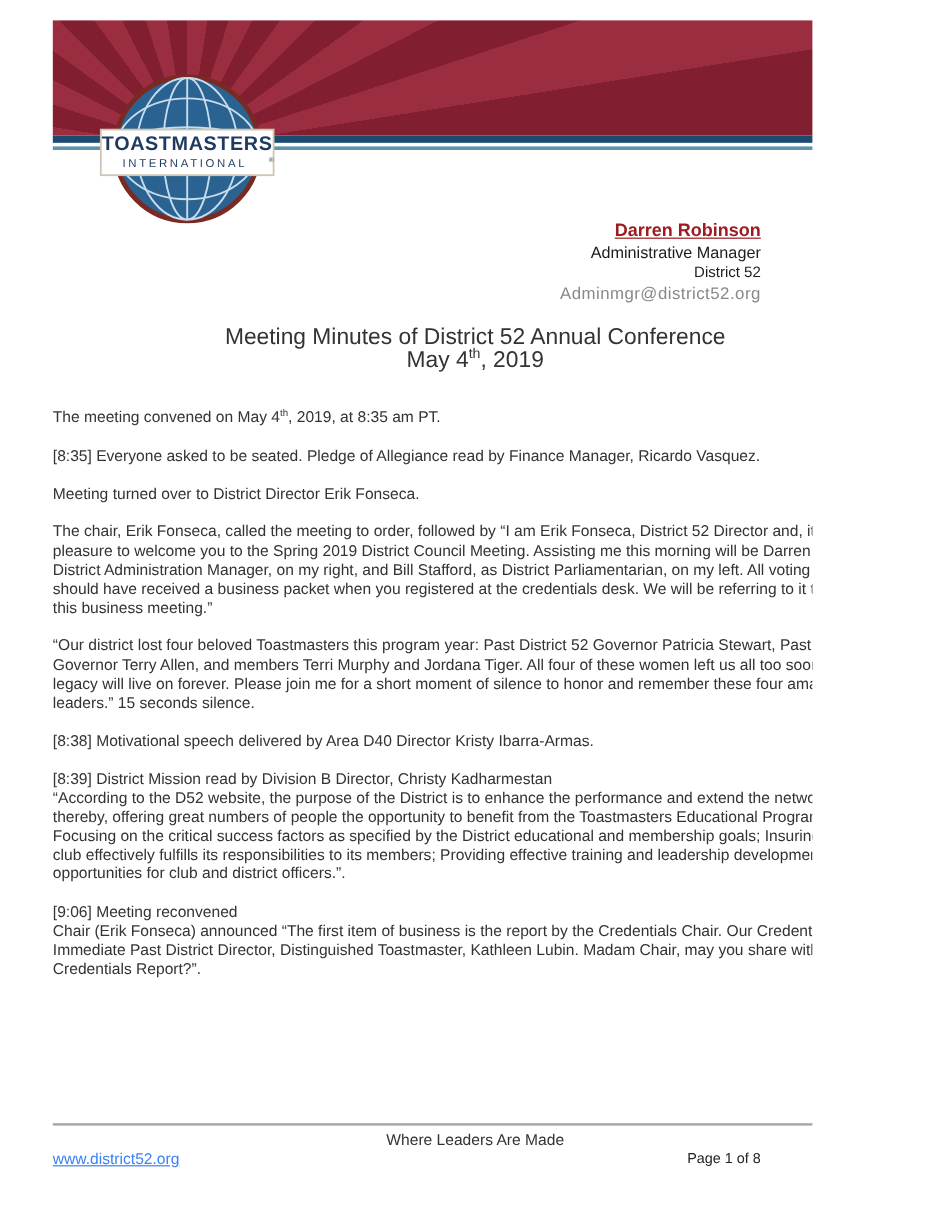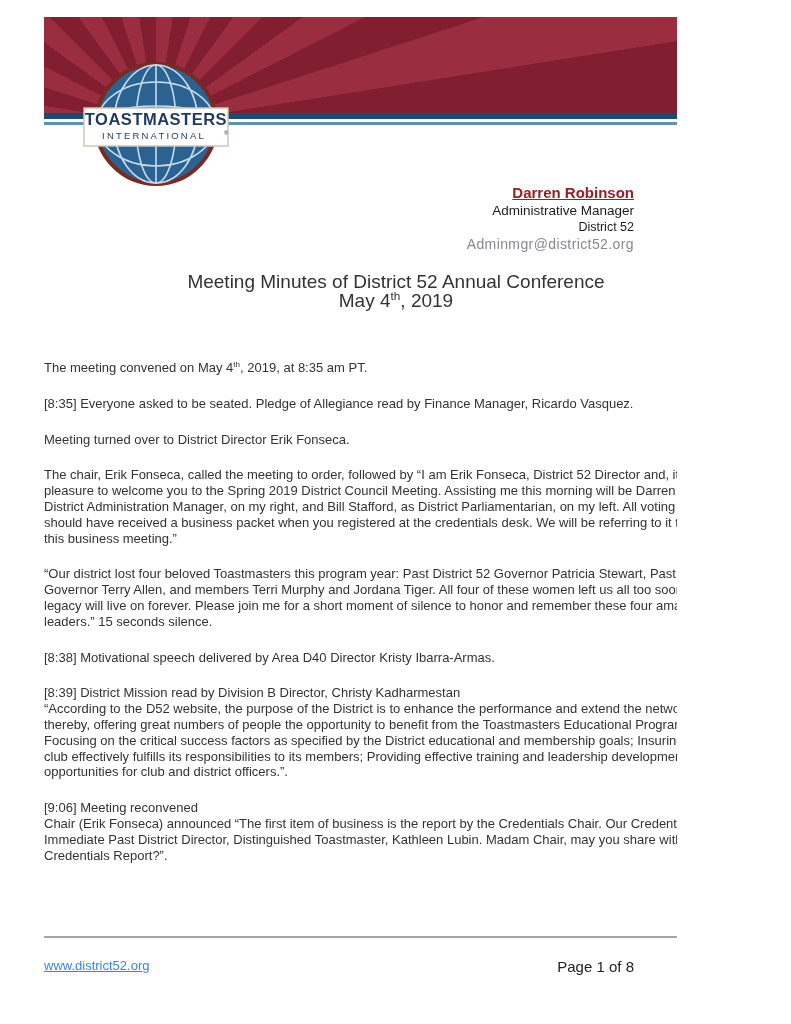--- a/index.html
+++ b/index.html
@@ -65,21 +65,21 @@
 
   
   .body-text {
     position: absolute;
     left: 44px; top: 340px;
     width: 704px;
     font-size: 13px;
     color: #333333;
     line-height: 15.8px;
   }
-  .para { margin-bottom: 16px; white-space: pre-line; margin-top: 20px; }
+  .para { margin-bottom: 16px; white-space: pre-line; }
 
   
   .footer-rule {
     position: absolute;
     left: 44px; top: 936px;
     width: 704px; height: 0;
     border-top: 2px solid #a6a6a6;
   }
   .footer-tagline {
     position: absolute;
@@ -93,21 +93,21 @@
     position: absolute;
     left: 44px; top: 958px;
     font-size: 13px;
     color: #3b82f6;
     text-decoration: underline;
     cursor: pointer;
   }
   .footer-page {
     position: absolute;
     right: 43px; top: 958px;
-    font-size: 15px;
+    font-size: 12px;
     color: #222222;
   }
 </style>
 </head>
 <body>
 
 <div class="page">
 
   <div class="band"></div>
   <div class="stripe-navy"></div>
@@ -152,16 +152,17 @@
     <p class="para">The chair, Erik Fonseca, called the meeting to order, followed by “I am Erik Fonseca, District 52 Director and, it is my pleasure to welcome you to the Spring 2019 District Council Meeting. Assisting me this morning will be Darren Robinson, District Administration Manager, on my right, and Bill Stafford, as District Parliamentarian, on my left. All voting delegates should have received a business packet when you registered at the credentials desk. We will be referring to it throughout this business meeting.”</p>
     <p class="para">“Our district lost four beloved Toastmasters this program year: Past District 52 Governor Patricia Stewart, Past Area Governor Terry Allen, and members Terri Murphy and Jordana Tiger. All four of these women left us all too soon, but their legacy will live on forever. Please join me for a short moment of silence to honor and remember these four amazing leaders.” 15 seconds silence.</p>
     <p class="para">[8:38] Motivational speech delivered by Area D40 Director Kristy Ibarra-Armas.</p>
     <p class="para">[8:39] District Mission read by Division B Director, Christy Kadharmestan
 “According to the D52 website, the purpose of the District is to enhance the performance and extend the network of clubs, thereby, offering great numbers of people the opportunity to benefit from the Toastmasters Educational Program by: Focusing on the critical success factors as specified by the District educational and membership goals; Insuring that each club effectively fulfills its responsibilities to its members; Providing effective training and leadership development opportunities for club and district officers.”.</p>
     <p class="para">[9:06] Meeting reconvened
 Chair (Erik Fonseca) announced “The first item of business is the report by the Credentials Chair. Our Credentials Chair is Immediate Past District Director, Distinguished Toastmaster, Kathleen Lubin. Madam Chair, may you share with us the Credentials Report?”.</p>
   </div>
 
   <div class="footer-rule"></div>
+  <div class="footer-tagline">Where Leaders Are Made</div>
   <a class="footer-link">www.district52.org</a>
   <div class="footer-page">Page 1 of 8</div>
 
 </div>
 
 </body></html>

